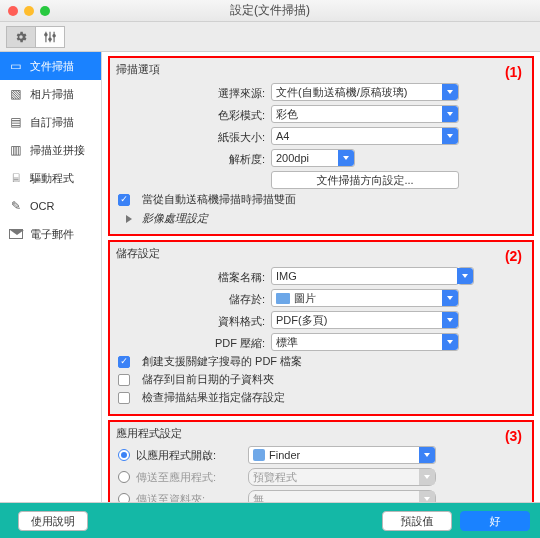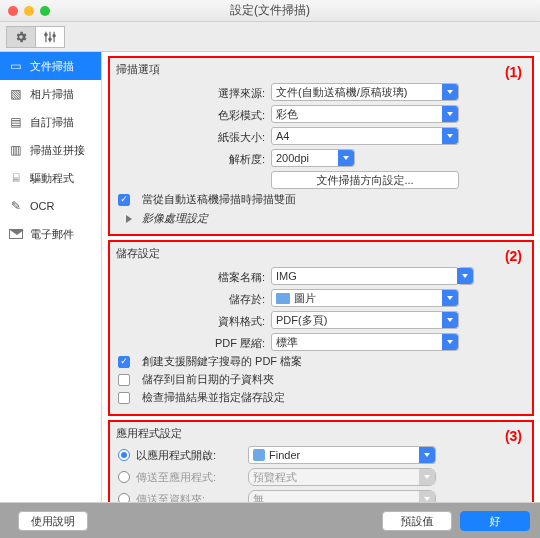--- a/index.html
+++ b/index.html
@@ -40,21 +40,21 @@
 .tri { width:0; height:0; border-top:4px solid transparent; border-bottom:4px solid transparent; border-left:6px solid #777;}
 .radio-row { display:flex; align-items:center; height:20px; margin-bottom:2px;}
 .radio { width:12px; height:12px; border:1px solid #888; border-radius:50%; margin:0 6px 0 2px; display:inline-flex; align-items:center; justify-content:center; background:#fff;}
 .radio.sel-r { border-color:#3b82f6;}
 .radio.sel-r::after { content:""; width:6px; height:6px; background:#3b82f6; border-radius:50%;}
 .radio-row label.rl { width:112px; font-size:11px;}
 .radio-row label.rl.dim { color:#999;}
 .txt { flex:0 0 188px; height:18px; border:1px solid #b8b8b8; border-radius:3px; background:#fff; font-size:11px; padding:0 4px; line-height:16px;}
 .folder-ico { width:14px; height:11px; background:#6ca7e8; border-radius:1px; margin-right:4px; display:inline-block;}
 .app-ico { width:12px; height:12px; background:#6fa8e8; border-radius:2px; margin-right:4px; display:inline-block;}
-.footer { height:36px; border-top:1px solid #d0d0d0; display:flex; align-items:center; padding:0 10px; background:#a3a3a3;}
+.footer { height:36px; border-top:1px solid #d0d0d0; display:flex; align-items:center; padding:0 10px; background:#14b8a6;}
 .footer .spacer { flex:1;}
 .fbtn { height:20px; min-width:70px; border:1px solid #b8b8b8; border-radius:4px; background:#fff; font-size:11px; margin-left:8px; padding:0 12px; text-align:center; line-height:18px;}
 .fbtn.primary { background:#1a82ff; color:#fff; border-color:#1a82ff;}
 .mail-ico { width:14px; height:10px; border:1px solid #777; position:relative; display:inline-block;}
 .mail-ico::after { content:""; position:absolute; left:0; right:0; top:0; border-left:7px solid transparent; border-right:7px solid transparent; border-top:5px solid #777;}
 </style>
 </head>
 <body>
 
 <div class="titlebar">

